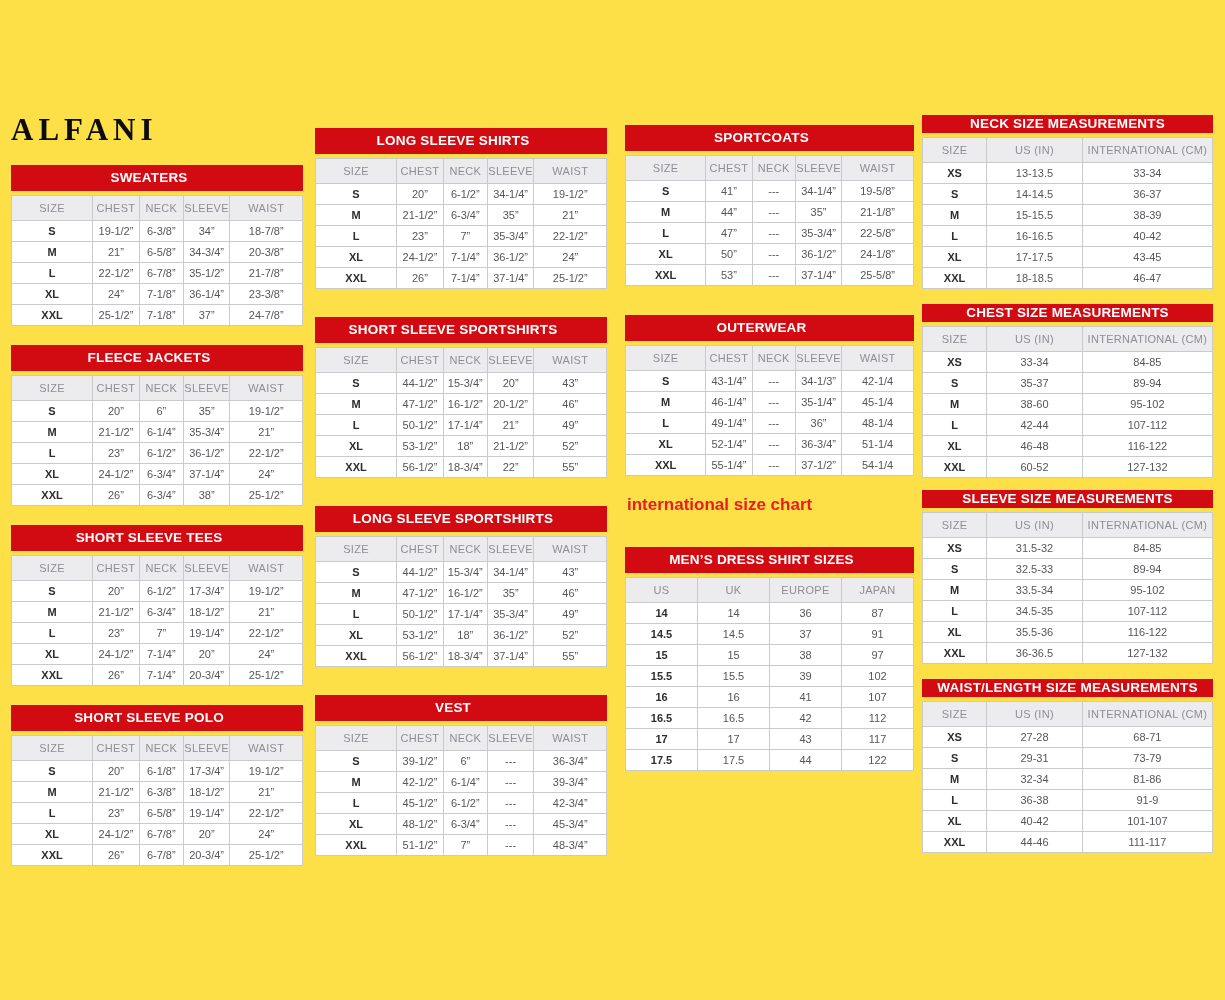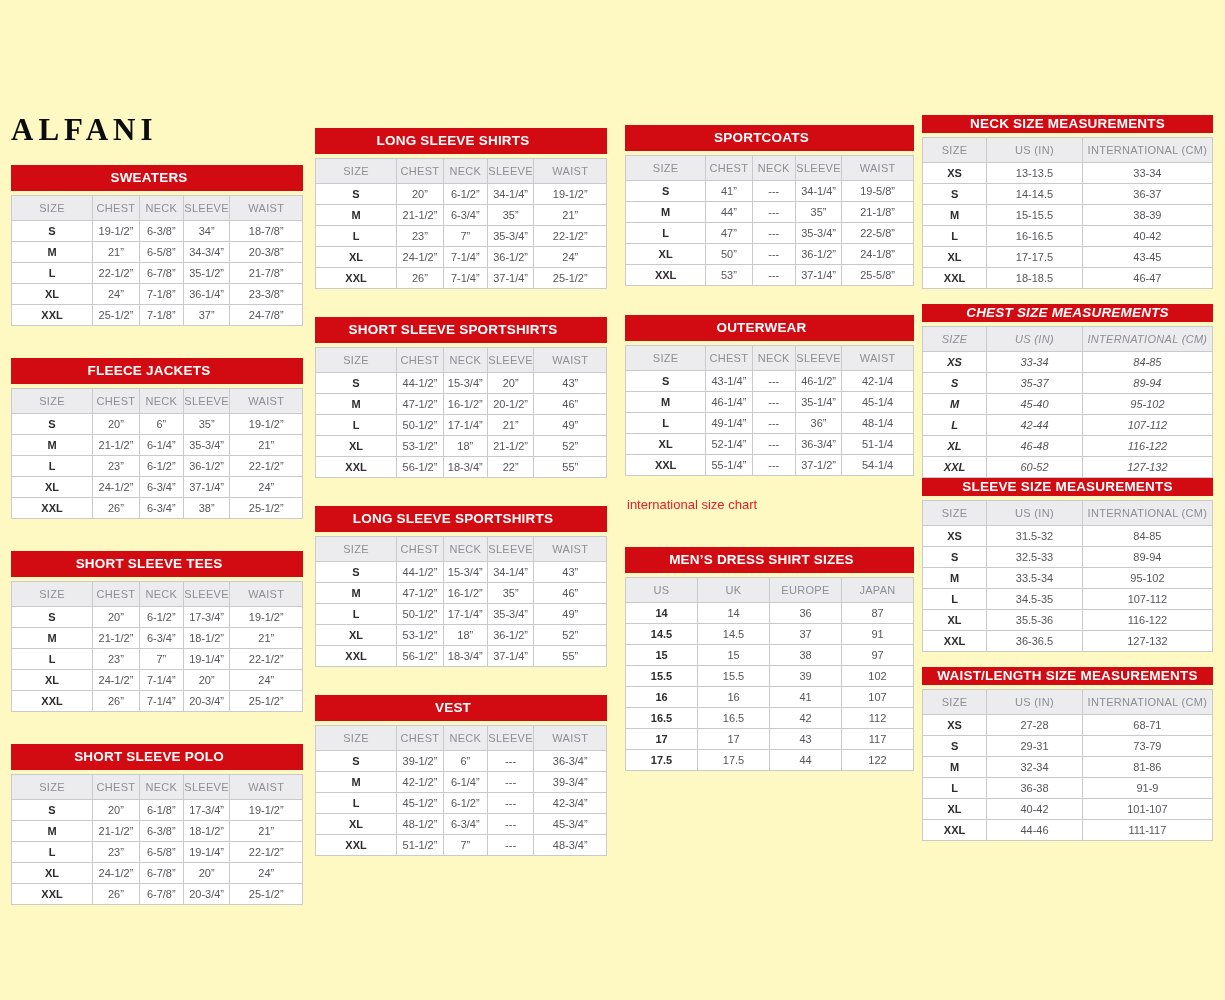--- a/index.html
+++ b/index.html
@@ -1,35 +1,35 @@
 <!DOCTYPE html>
 <html><head>
 <meta charset="utf-8">
 <style>
   html, body { margin:0; padding:0; background:#ffffff; }
   body { width:1225px; height:1000px; font-family:"Liberation Sans", sans-serif; }
-  #canvas { position:relative; width:1225px; height:1000px; overflow:hidden; background:#fef9c3; }
+  #canvas { position:relative; width:1225px; height:1000px; overflow:hidden; background:#fde047; }
 
   .col { position:absolute; }
   #col1 { left:11px;  top:112px; width:292px; }
   #col2 { left:315px; top:128px; width:292px; }
   #col3 { left:625px; top:125px; width:289px; }
   #col4 { left:922px; top:115px; width:291px; }
 
   .logo {
     font-family:"Liberation Serif", serif;
     font-weight:bold; font-size:31px; line-height:36px;
     letter-spacing:5px; color:#0c0c0c; margin:0 0 17px 0;
   }
 
-  .chart { margin-bottom:32px; }
+  .chart { margin-bottom:19px; }
   #col2 .chart { margin-bottom:28px; }
   #col3 .chart { margin-bottom:29px; }
   #col4 .chart { margin-bottom:15px; }
-  #col4 .chart.tight { margin-bottom:0;font-style:italic; }
+  #col4 .chart.tight { margin-bottom:12px; }
 
   .bar {
     background:#d20b12; color:#ffffff; font-weight:bold;
     font-size:13.5px; line-height:14px; text-align:center;
     padding:6px 16px 6px 0; letter-spacing:0.2px;
   }
   #col4 .bar { padding:2px 0; }
 
   table { width:100%; border-collapse:collapse; table-layout:fixed; margin-top:4px; }
   th {
@@ -47,22 +47,22 @@
   .t5 th:nth-child(1){width:28%} .t5 th:nth-child(2){width:16%}
   .t5 th:nth-child(3){width:15%} .t5 th:nth-child(4){width:16%}
   .t5 th:nth-child(5){width:25%}
   
   .t4 th{width:25%}
   
   .t3 th:nth-child(1){width:22%} .t3 th:nth-child(2){width:33%}
   .t3 th:nth-child(3){width:45%}
 
   .intl-label {
-    color:#e81c24; font-size:13px; line-height:20px;
-    margin:19px 0 32px 2px; font-weight:normal;
+    color:#e81c24; font-size:17px; line-height:20px;
+    margin:19px 0 32px 2px; font-weight:bold;
   }
 </style>
 </head>
 <body>
 
 <div id="canvas">
 
   <div class="col" id="col1">
     <div class="logo">ALFANI</div>
 
@@ -548,21 +548,21 @@
               <th>NECK</th>
               <th>SLEEVE</th>
               <th>WAIST</th>
             </tr>
           </thead>
           <tbody>
             <tr>
               <td>S</td>
               <td>43-1/4”</td>
               <td>---</td>
-              <td>46-1/2”</td>
+              <td>34-1/3”</td>
               <td>42-1/4</td>
             </tr>
             <tr>
               <td>M</td>
               <td>46-1/4”</td>
               <td>---</td>
               <td>35-1/4”</td>
               <td>45-1/4</td>
             </tr>
             <tr>
@@ -719,21 +719,21 @@
               <td>33-34</td>
               <td>84-85</td>
             </tr>
             <tr>
               <td>S</td>
               <td>35-37</td>
               <td>89-94</td>
             </tr>
             <tr>
               <td>M</td>
-              <td>45-40</td>
+              <td>38-60</td>
               <td>95-102</td>
             </tr>
             <tr>
               <td>L</td>
               <td>42-44</td>
               <td>107-112</td>
             </tr>
             <tr>
               <td>XL</td>
               <td>46-48</td>

